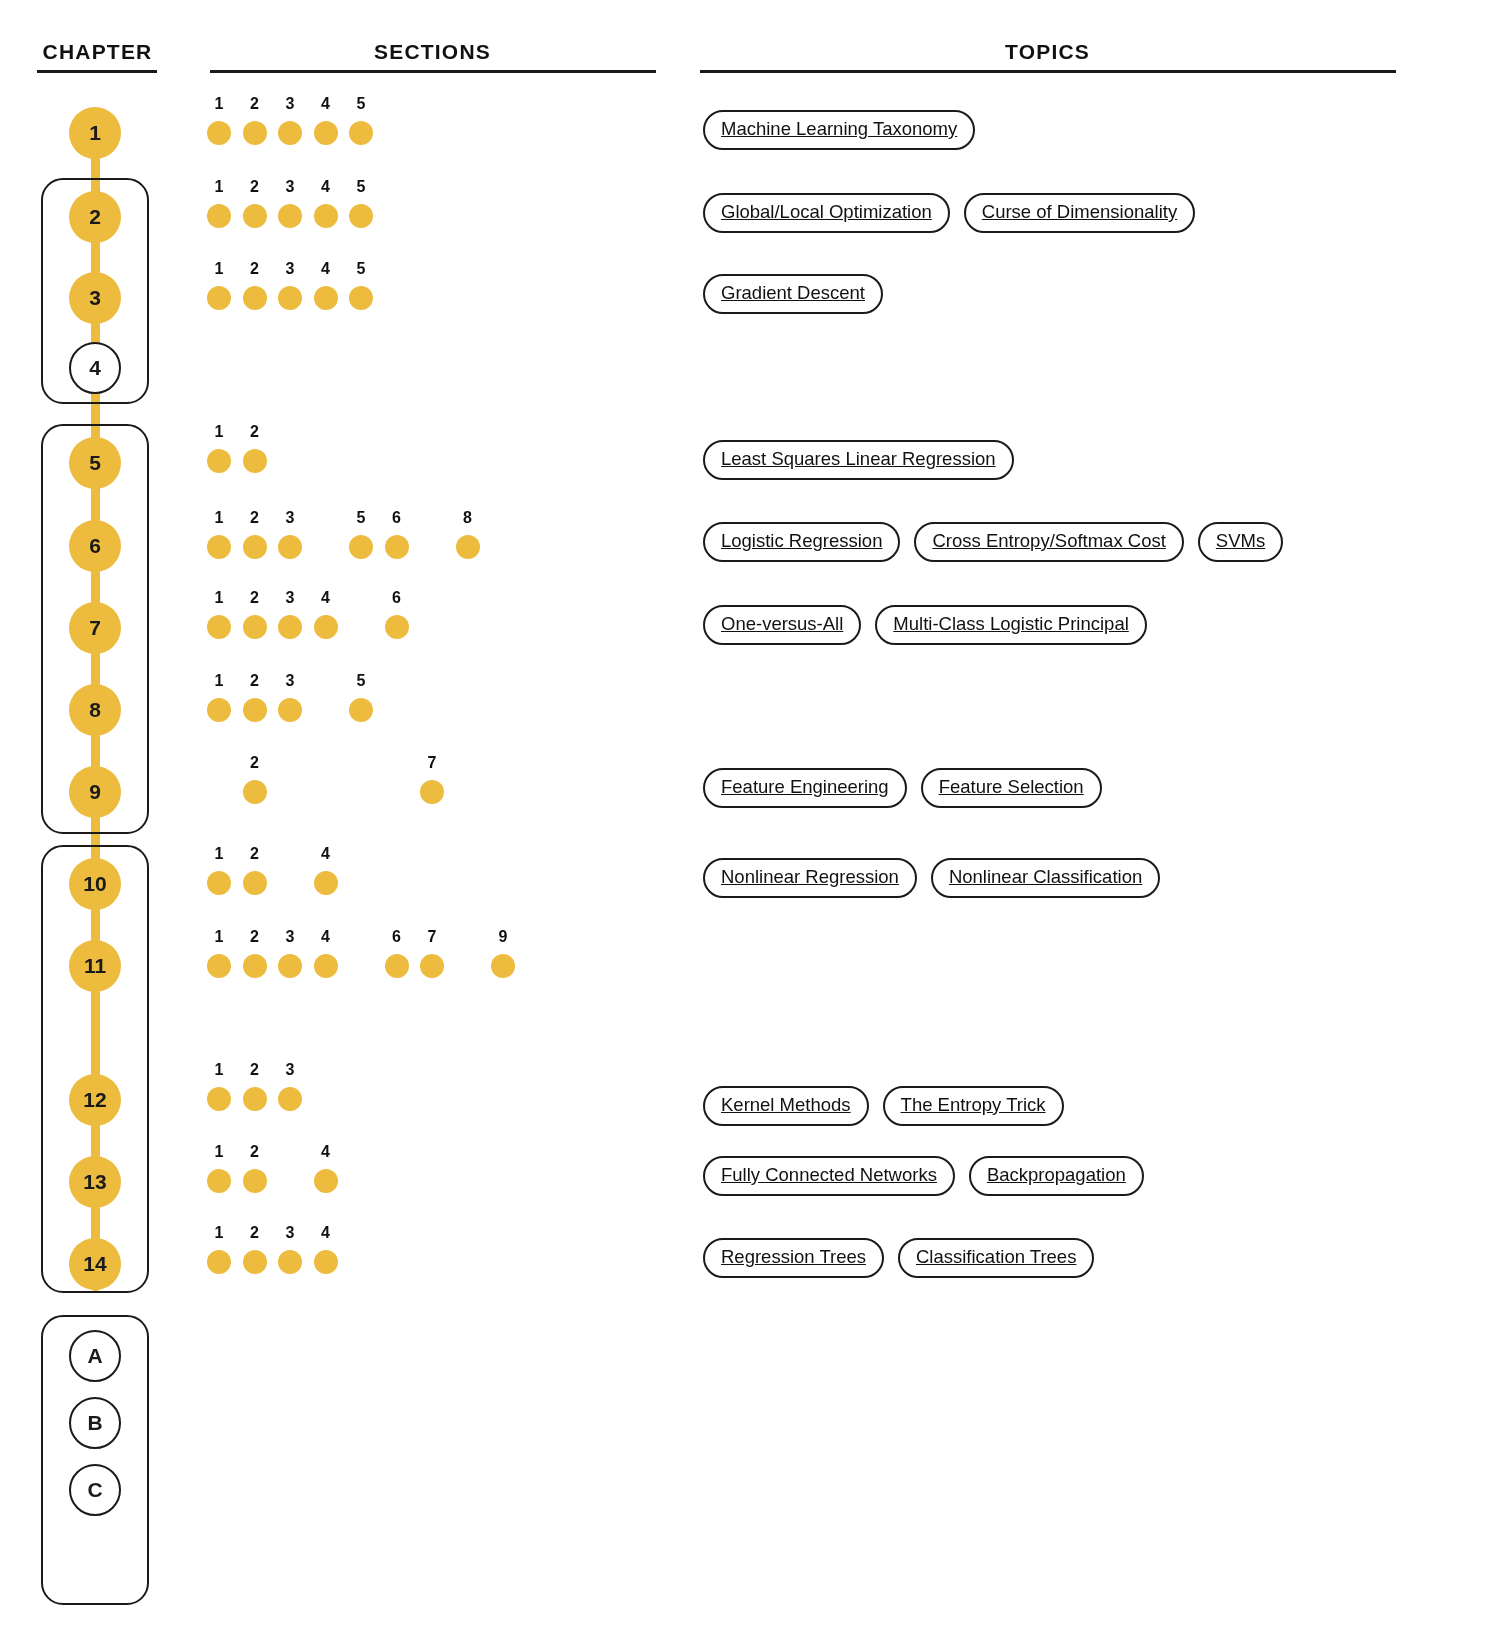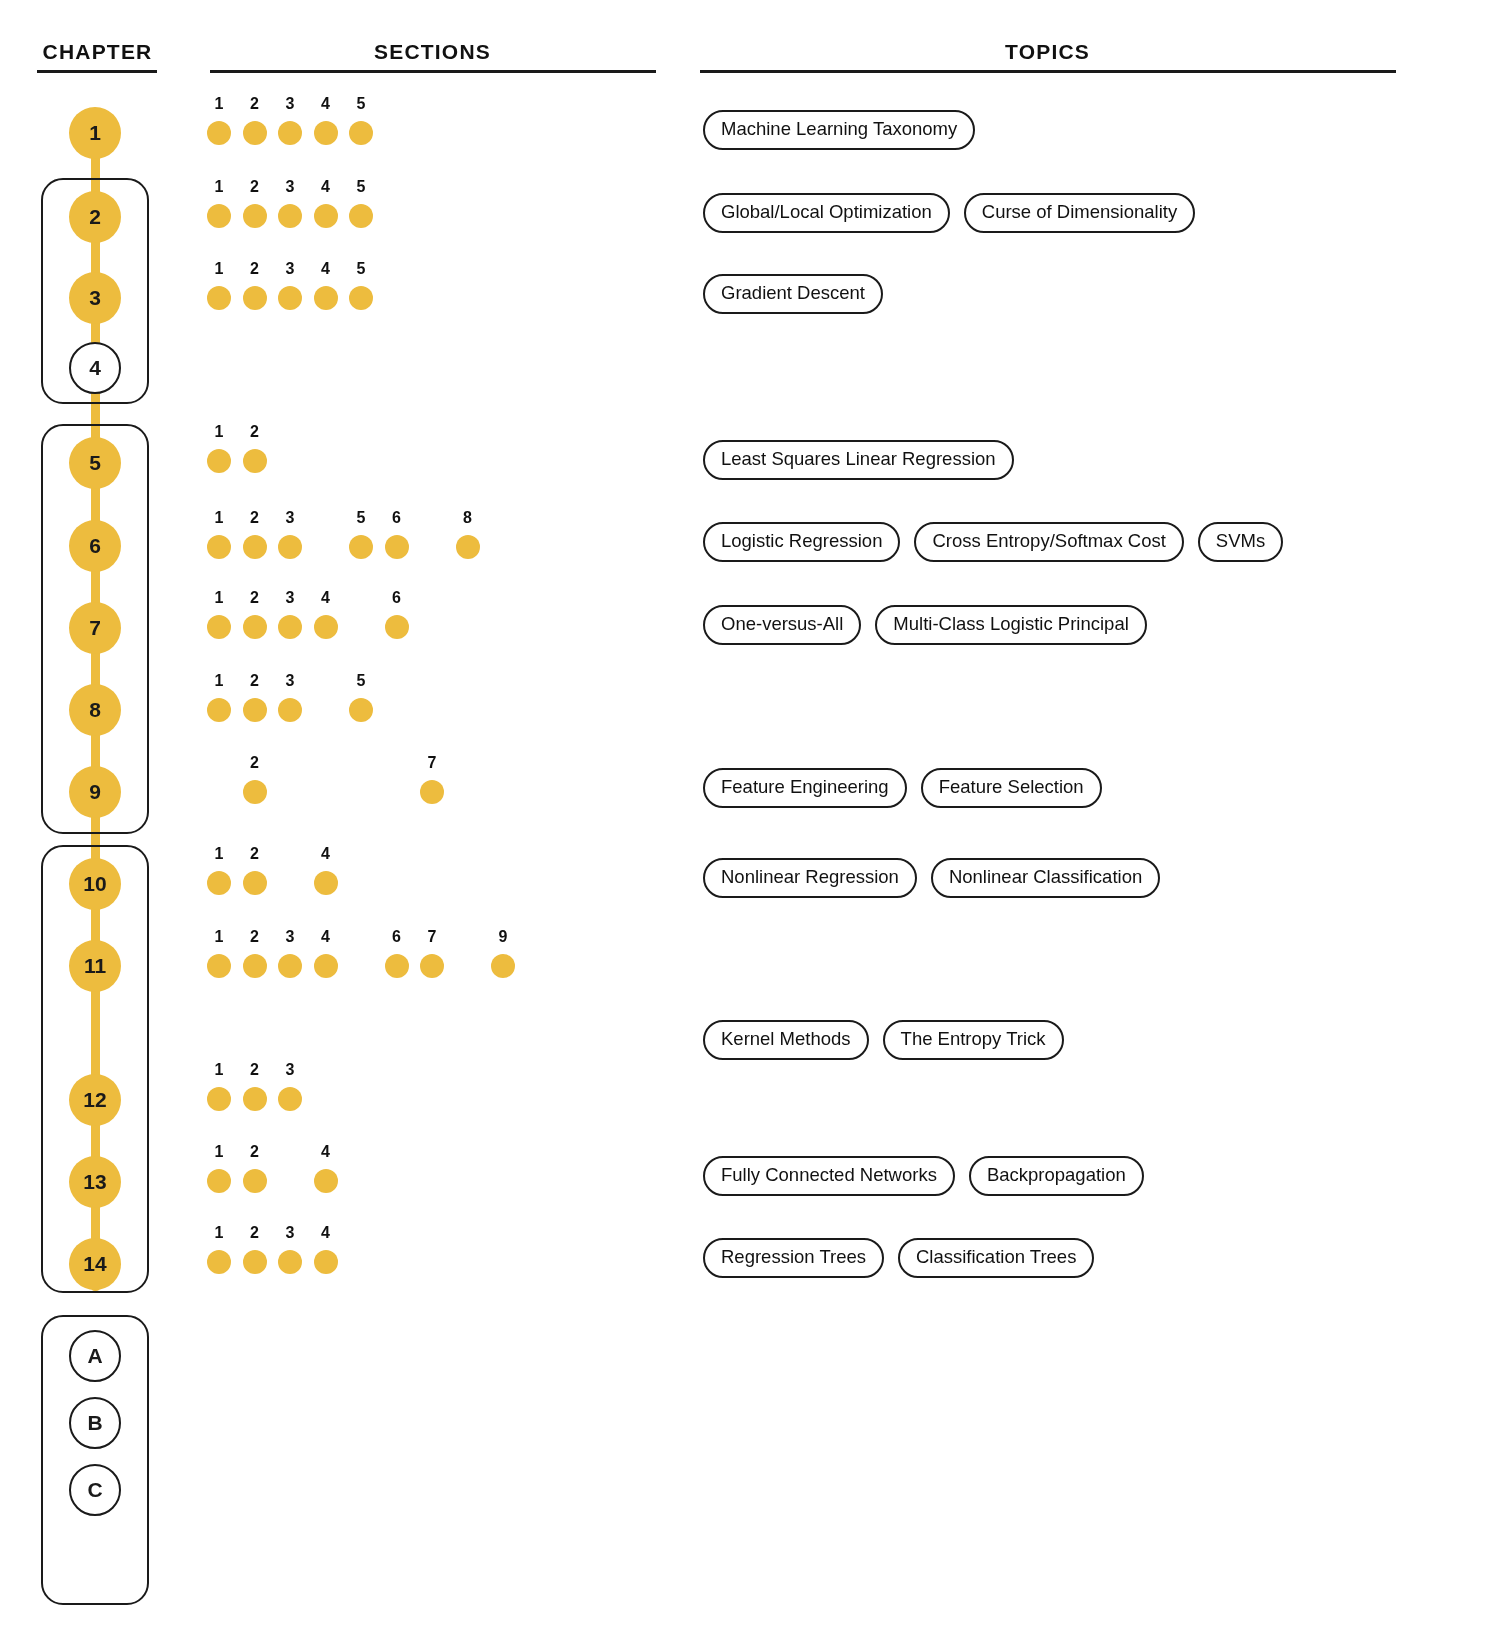--- a/index.html
+++ b/index.html
@@ -108,20 +108,21 @@
   .topic-pill {
     border: 2px solid #1a1a1a;
     border-radius: 20px;
     padding: 7px 16px 8px 16px;
     font-size: 18.5px;
     line-height: 1.12;
     background: #ffffff;
     color: #111;
     white-space: nowrap;
     box-sizing: border-box;
+    text-decoration: underline;
   }
 </style>
 </head>
 <body>
 
 <div id="page">
 
   <div class="col-header" style="left:30px; top:40px; width:135px;">CHAPTER</div>
   <div class="header-rule" style="left:37px; top:70px; width:120px;"></div>
 
@@ -348,21 +349,21 @@
       <div class="topic-pill">Multi-Class Logistic Principal</div>
     </div>
   <div class="topic-row" style="top:768px;">
       <div class="topic-pill">Feature Engineering</div>
       <div class="topic-pill">Feature Selection</div>
     </div>
   <div class="topic-row" style="top:858px;">
       <div class="topic-pill">Nonlinear Regression</div>
       <div class="topic-pill">Nonlinear Classification</div>
     </div>
-  <div class="topic-row" style="top:1020px;">
+  <div class="topic-row" style="top:1086px;">
       <div class="topic-pill">Kernel Methods</div>
       <div class="topic-pill">The Entropy Trick</div>
     </div>
   <div class="topic-row" style="top:1156px;">
       <div class="topic-pill">Fully Connected Networks</div>
       <div class="topic-pill">Backpropagation</div>
     </div>
   <div class="topic-row" style="top:1238px;">
       <div class="topic-pill">Regression Trees</div>
       <div class="topic-pill">Classification Trees</div>

